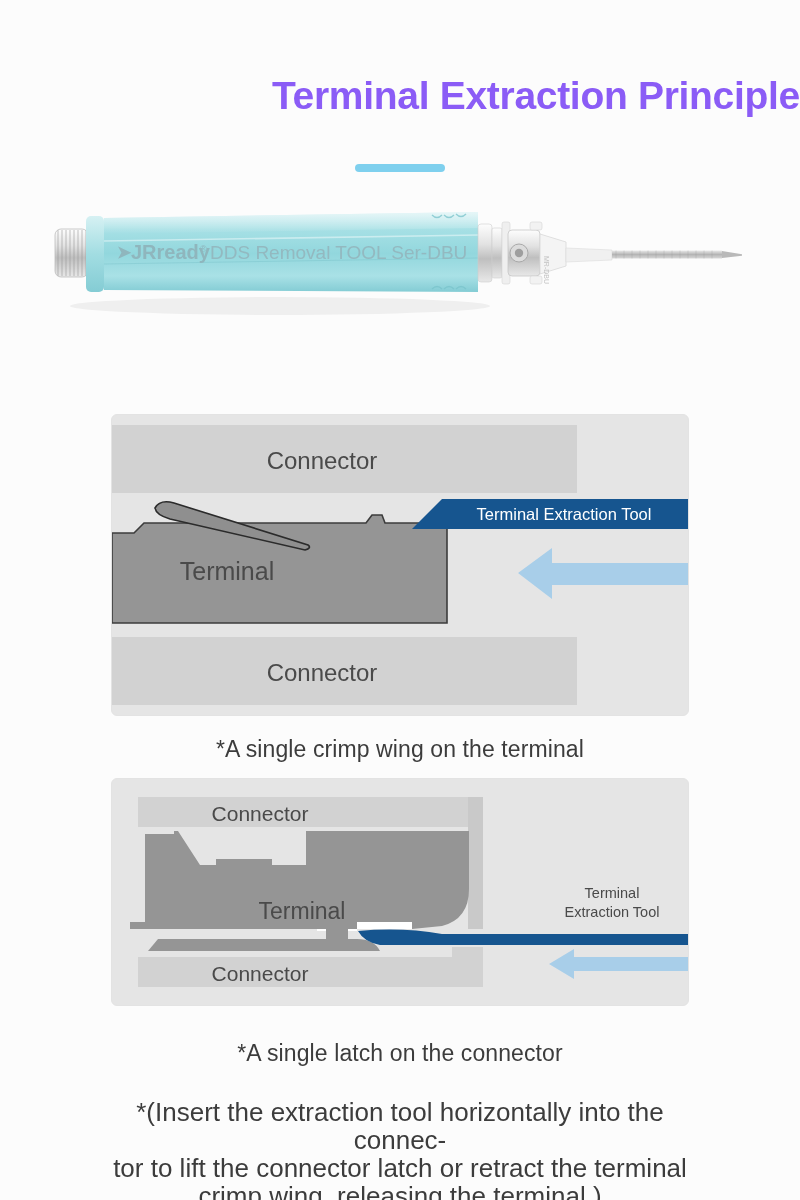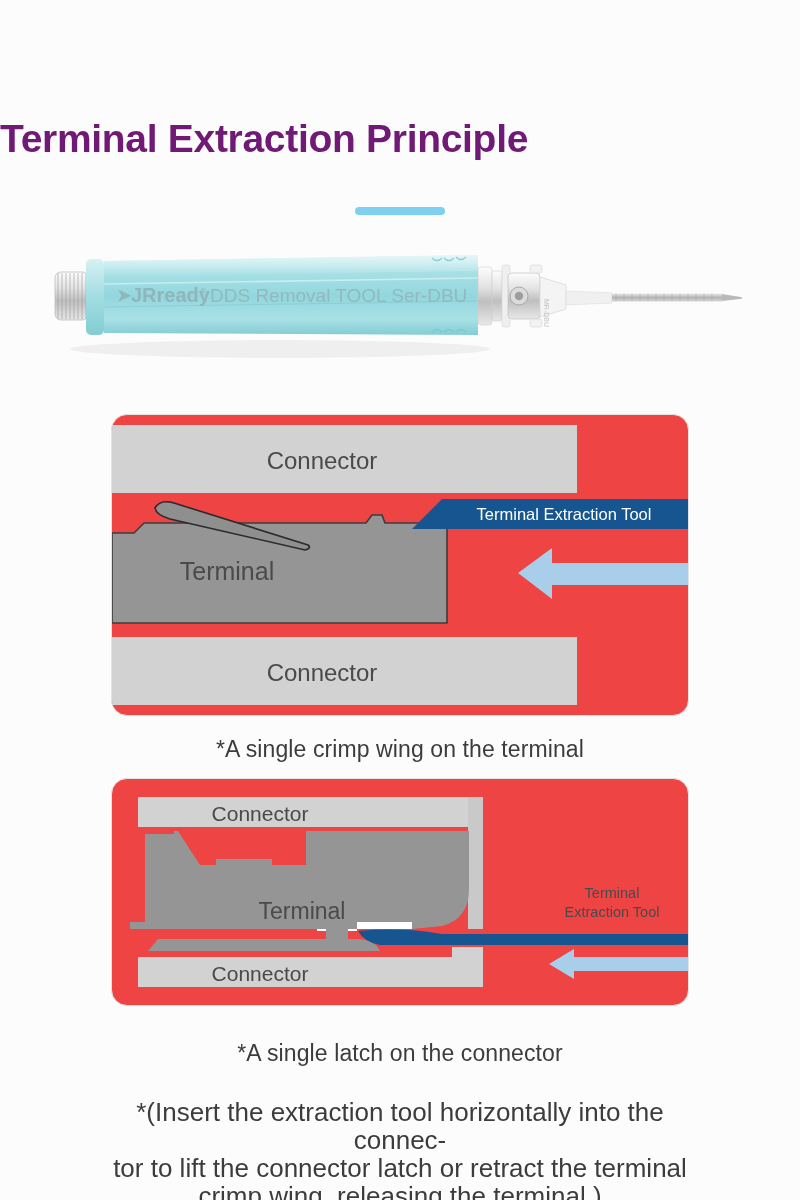--- a/index.html
+++ b/index.html
@@ -11,27 +11,27 @@
     width: 800px;
     height: 1200px;
     background: #fcfcfc;
     font-family: "Liberation Sans", sans-serif;
     overflow: hidden;
     position: relative;
   }
 
   
   .page-title {
-    text-align: left;
+    text-align: right;
     font-size: 39px;
     font-weight: bold;
-    color: #701a75;
+    color: #8b5cf6;
     letter-spacing: -0.3px;
     margin: 0;
-    padding-top: 118px;
+    padding-top: 75px;
     line-height: 1.1;
   }
   .title-underline {
     width: 90px;
     height: 8px;
     border-radius: 4px;
     background: #7fd0ee;
     margin: 46px auto 0 auto;
   }
 
@@ -39,23 +39,23 @@
   .product-photo {
     position: relative;
     width: 800px;
     height: 140px;
     margin-top: 22px;
   }
 
   
   .panel {
     position: absolute;
-    background: #ef4444;
+    background: #e5e5e5;
     border: 1px solid #e3e3e3;
-    border-radius: 16px;
+    border-radius: 6px;
     box-sizing: border-box;
     overflow: hidden;
   }
   #panel-crimp-wing {
     left: 111px;
     top: 414px;
     width: 578px;
     height: 302px;
   }
   #panel-latch {

